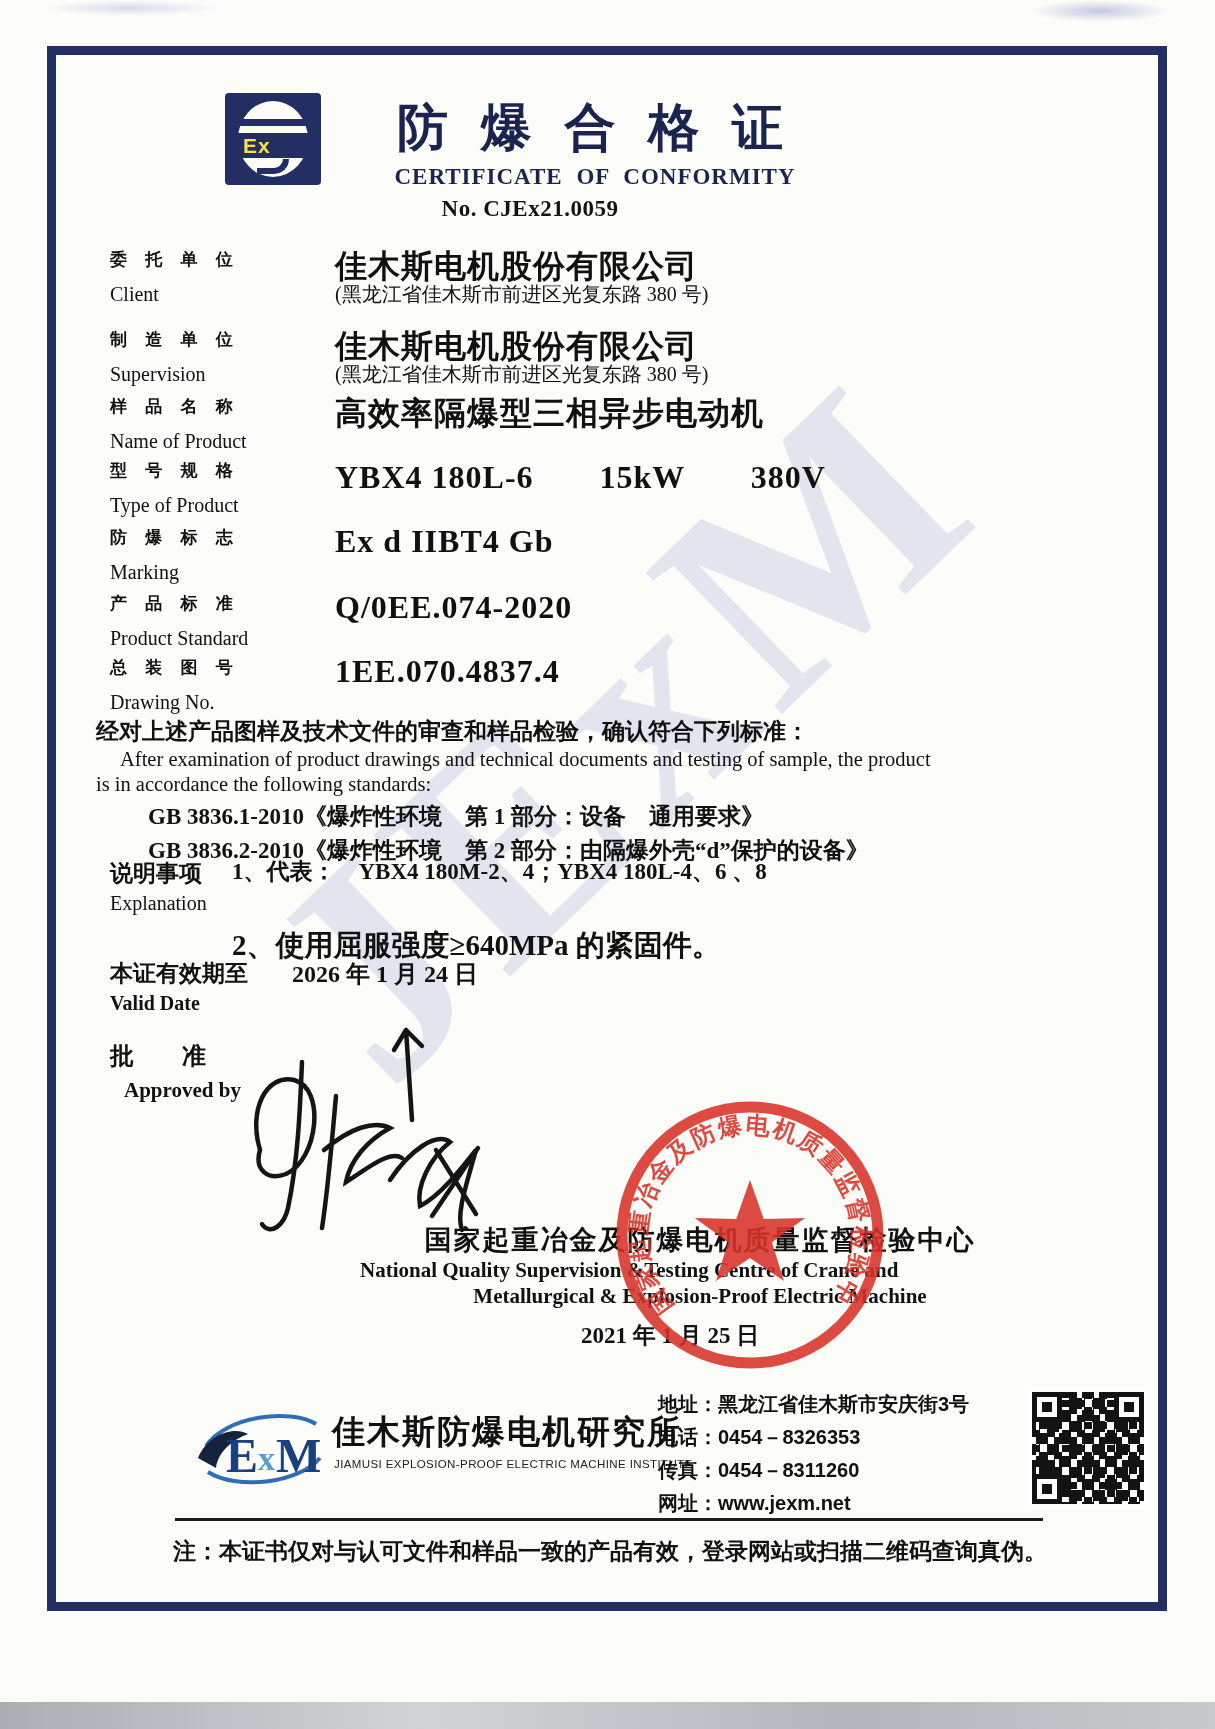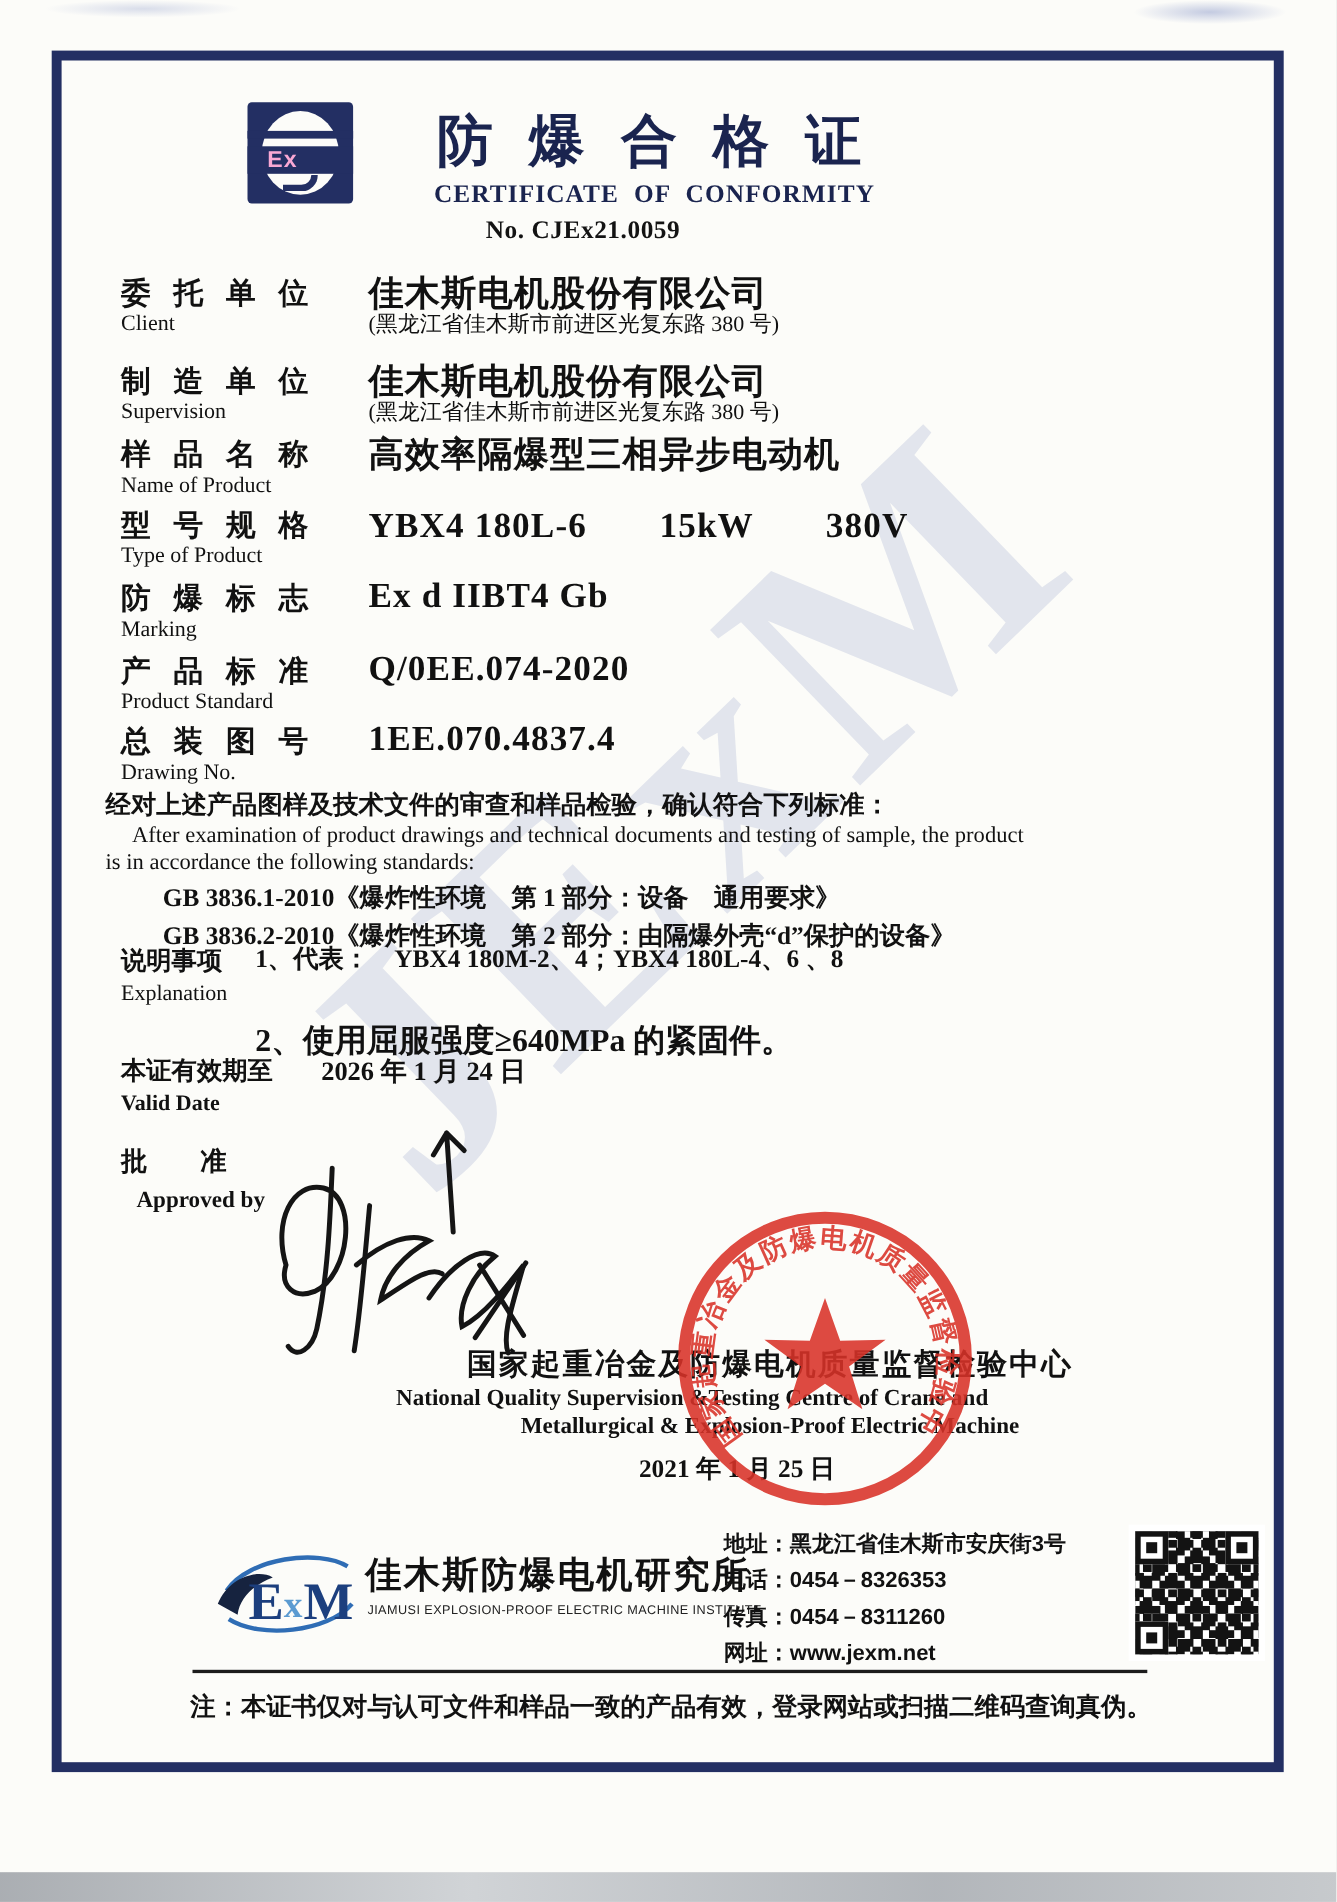--- a/index.html
+++ b/index.html
@@ -25,40 +25,40 @@
   }
 
   
   .logo-ex {
     left:225px; top:93px; width:96px; height:92px; background:#232f63;
     border-radius:4px; z-index:2;
   }
   .logo-circle { position:absolute; left:13px; top:8px; width:70px; height:76px; background:#fcfcf9; border-radius:50%; }
   .logo-slit  { position:absolute; left:0; top:26px; width:96px; height:7px; background:#232f63; }
   .logo-band  { position:absolute; left:0; top:40px; width:96px; height:25px; background:#232f63; }
-  .logo-ex-label { position:absolute; left:18px; top:41px; width:60px; color:#f9a8d4; font-weight:bold;
+  .logo-ex-label { position:absolute; left:18px; top:41px; width:60px; color:#fde047; font-weight:bold;
     font-size:21px; font-family:"Liberation Sans",sans-serif; letter-spacing:1px; }
   .logo-hook { position:absolute; left:32px; top:66px; width:32px; height:15px;
     border:6px solid #232f63; border-top:none; border-left:none; border-radius:0 0 16px 2px; }
 
   .title-cn {
     left:350px; top:94px; width:490px; text-align:center; z-index:2;
     font-size:51px; font-weight:bold; letter-spacing:10px; color:#1a244f;
   }
   .title-en {
     left:340px; top:164px; width:510px; text-align:center; z-index:2;
     font-size:23px; font-weight:bold; letter-spacing:1px; word-spacing:7px; color:#1a244f;
   }
   .cert-no {
     left:340px; top:196px; width:380px; text-align:center; z-index:2;
     font-size:23px; font-weight:600; color:#131313; letter-spacing:0.5px;
   }
 
   
-  .flabel-cn { left:110px; font-size:27px; font-weight:bold; letter-spacing:7px; z-index:2; }
+  .flabel-cn { left:110px; font-size:17px; font-weight:bold; letter-spacing:7px; z-index:2; }
   .flabel-en { left:110px; font-size:20px; z-index:2; }
   .fvalue    { left:335px; font-size:32px; font-weight:bold; z-index:2; letter-spacing:1px; }
   .fsub      { left:335px; font-size:20px; z-index:2; }
 
   
   .stmt-cn { left:96px; top:716px; font-size:23px; font-weight:bold; z-index:2; }
   .stmt-en1 { left:96px; top:748px; font-size:20.5px; z-index:2;margin-left:24px; }
   .stmt-en2 { left:96px; top:773px; font-size:20.5px; z-index:2; }
   .std1 { left:148px; top:801px; font-size:23px; font-weight:bold; z-index:2; }
   .std2 { left:148px; top:835px; font-size:23px; font-weight:bold; z-index:2; }

